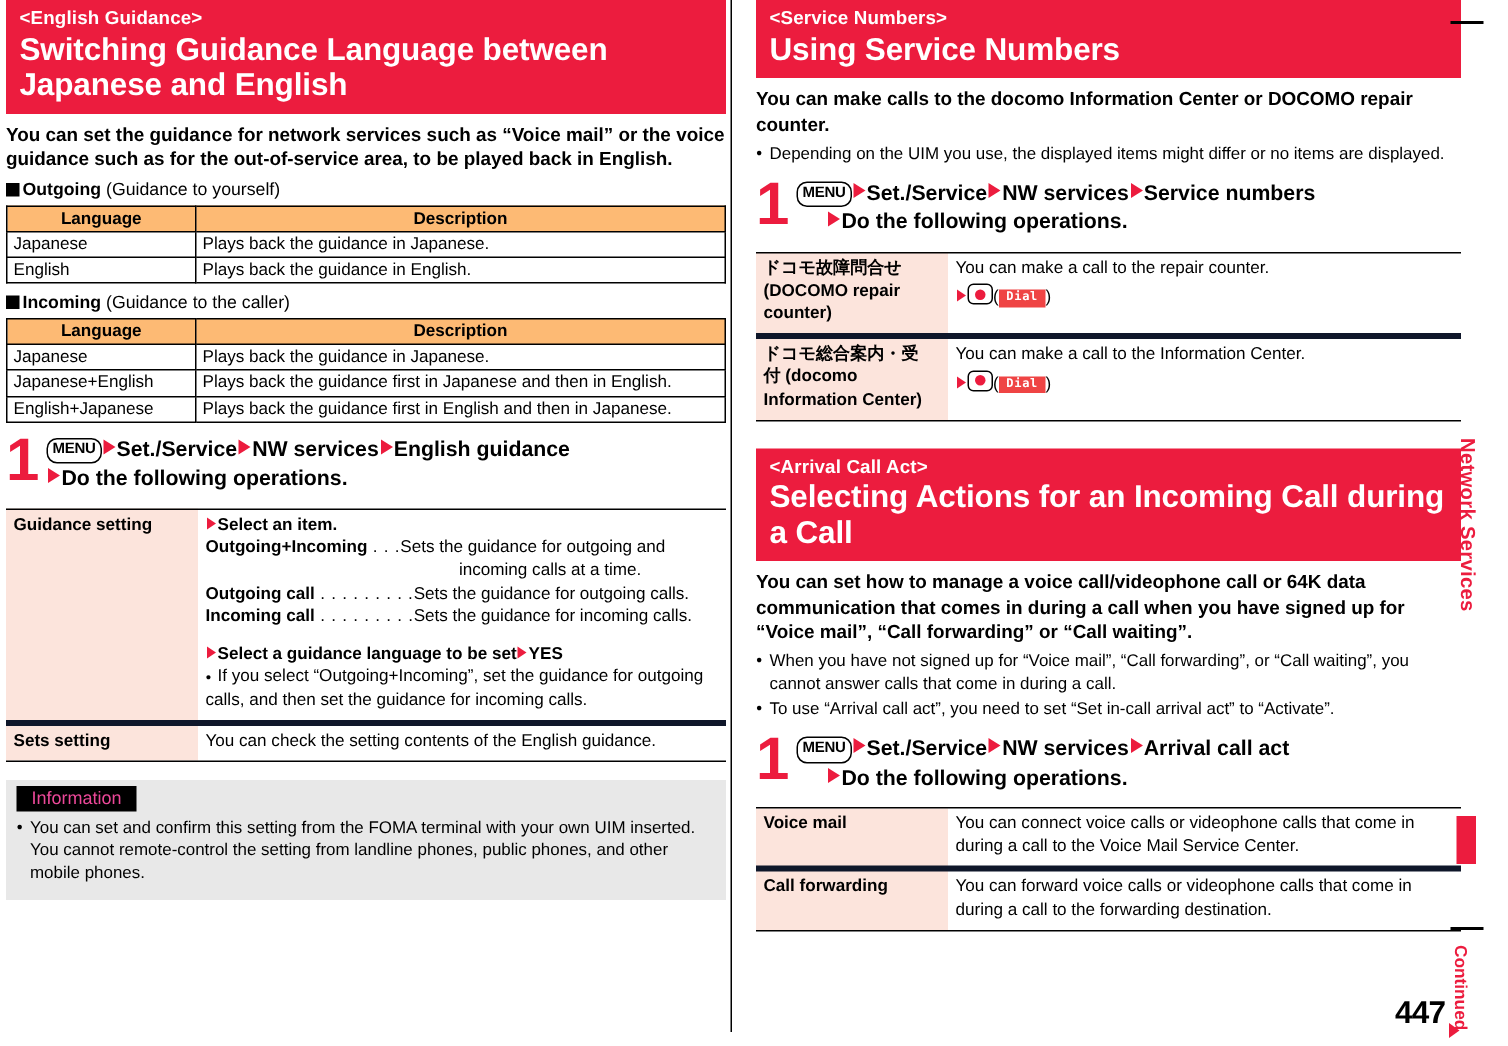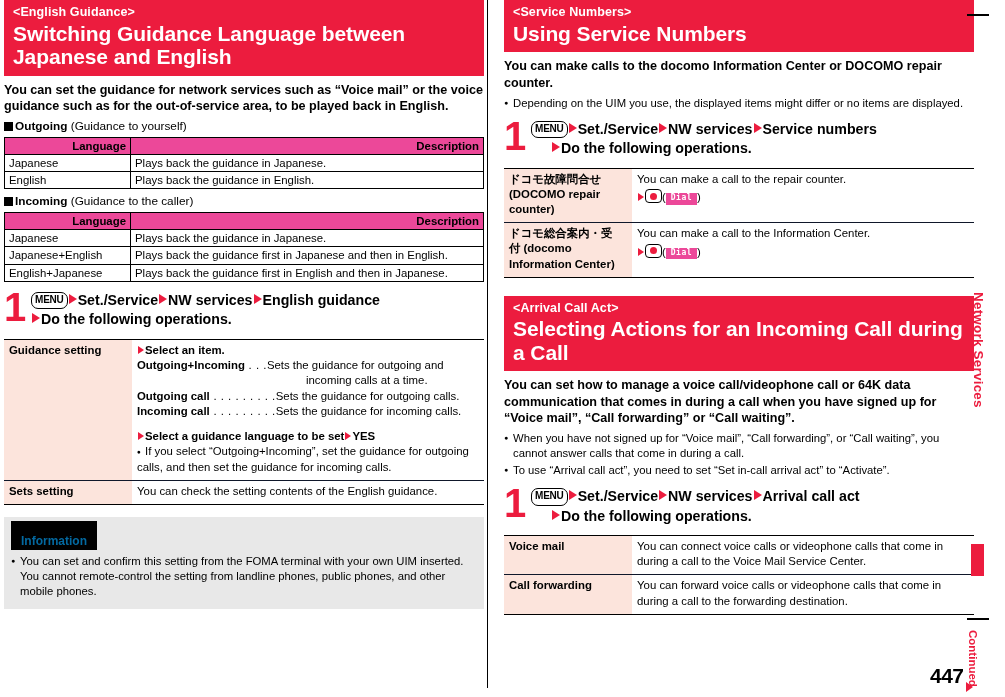--- a/index.html
+++ b/index.html
@@ -104,23 +104,23 @@
     width: 100%;
     font-size: 11.4px;
     margin-bottom: 2px;
   }
   table.boxed th, table.boxed td {
     border: 1px solid #000;
     padding: 1px 4px;
     line-height: 1.25;
   }
   table.boxed th {
-    background: #ec4899;
-    font-weight: bold;
-    text-align: right;
+    background: #fdba74;
+    font-weight: bold;
+    text-align: center;
   }
   table.boxed td.lang { width: 117px; white-space: nowrap; }
 
   
   .step {
     position: relative;
     margin: 9px 0 6px 0;
     min-height: 42px;
   }
   .step-num {
@@ -170,21 +170,21 @@
     border-collapse: collapse;
     width: 100%;
     font-size: 11.4px;
   }
   table.desc td {
     vertical-align: top;
     padding: 3px 15px 5px 5px;
     line-height: 1.33;
   }
   table.desc tr.top-rule td { border-top: 1.6px solid #000; }
-  table.desc tr.mid-rule td { border-top: 1px solid #0f172a; }
+  table.desc tr.mid-rule td { border-top: 4px solid #0f172a; }
   table.desc tr.bot-rule td { border-top: 1.6px solid #000; padding:0; height:0; line-height:0;}
   table.desc td.key {
     background: #fce4dc;
     font-weight: bold;
     width: 108px;
   }
 
   .defline { display: block; line-height: 1.34; }
   .defline .term { font-weight: bold; }
   .dotfill { letter-spacing: .5px; }
@@ -217,43 +217,43 @@
     content: "";
     position: absolute;
     left: 50%; top: 50%;
     width: 7px; height: 7px;
     margin: -3.5px 0 0 -3.5px;
     background: #ec1c3e;
     border-radius: 50%;
   }
   .softkey {
     display: inline-block;
-    background: #ec4899;
+    background: #ef4444;
     color: #ffffff;
     font-family: "DejaVu Sans Mono", monospace;
     font-size: 8px;
     font-weight: bold;
     padding: 0px 5px 1px 5px;
     letter-spacing: .5px;
     vertical-align: 1px;
   }
 
   
   .infobox {
     background: #e8e8e8;
     padding: 4px 7px 8px 7px;
     margin-top: 12px;
   }
   .infobox-title {
     display: inline-block;
     background: #000;
-    color: #0369a1;
-    font-weight: bold;
+    color: #ec4899;
+    font-weight: normal;
     font-size: 12px;
-    padding: 13px 10px 2px 10px;
+    padding: 1px 10px 2px 10px;
     margin-bottom: 3px;
   }
   .infobox .bullet { font-size: 11.3px; }
 
   
   .edge-tab {
     position: absolute;
     left: 971px;
     top: 292px;
     width: 12px;

